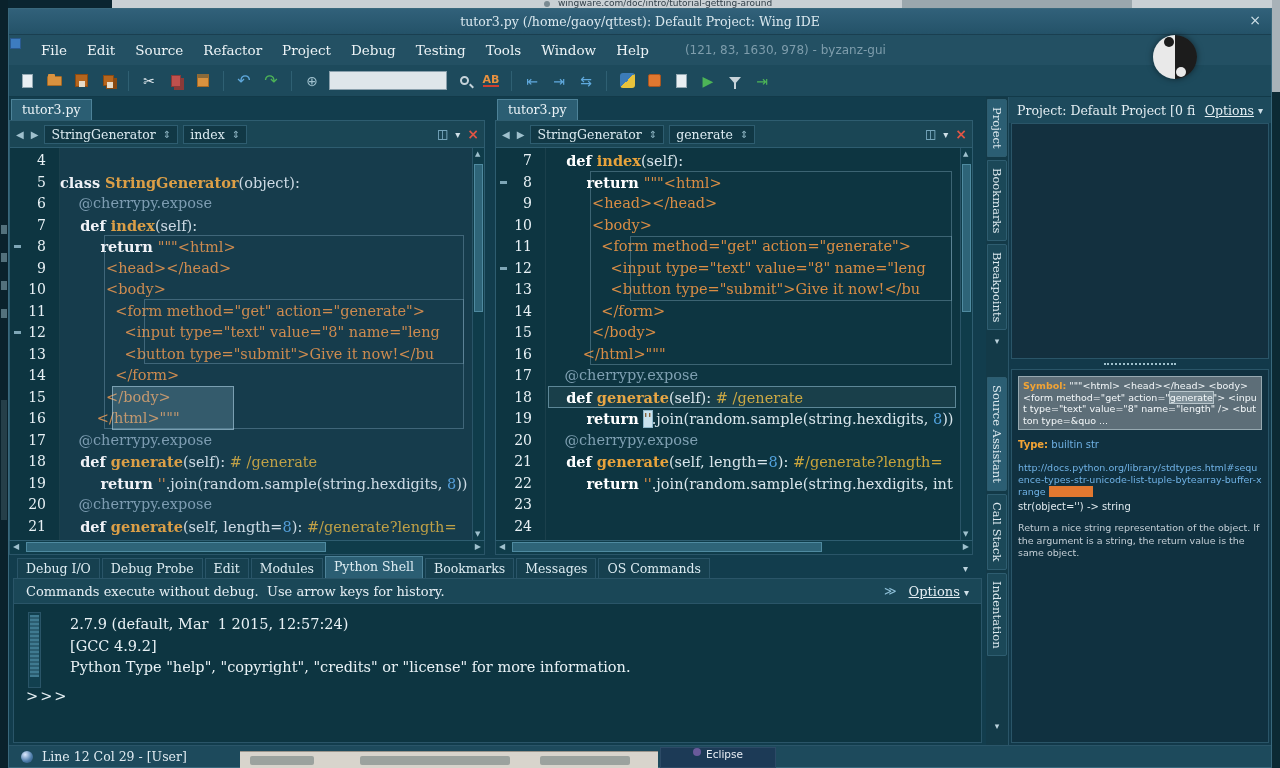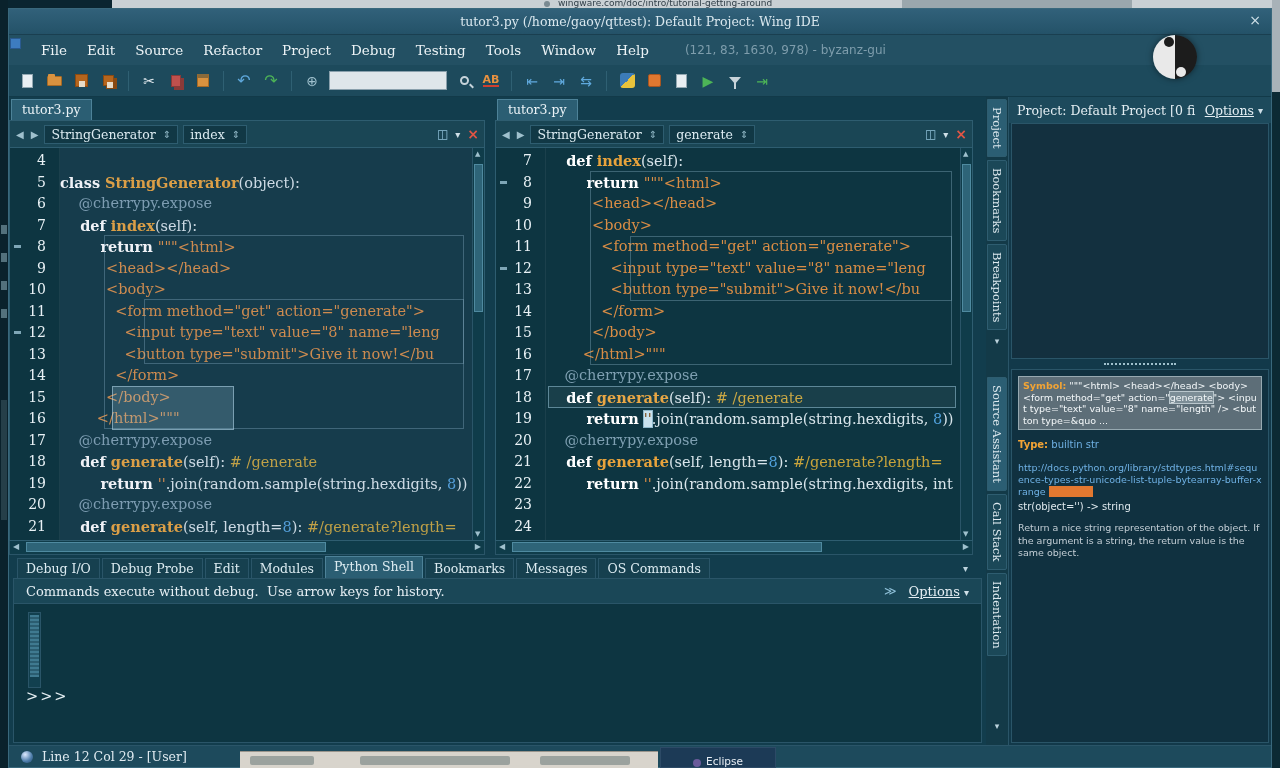--- a/index.html
+++ b/index.html
@@ -11,21 +11,21 @@
   .topstrip .url{position:absolute;left:446px;top:-2px;font-family:"DejaVu Sans","Liberation Sans",sans-serif;font-size:9px;color:#32404a;white-space:nowrap}
   .topstrip .favdot{position:absolute;left:432px;top:1px;width:6px;height:6px;border-radius:50%;background:#7a8a92}
   .topstrip .topdark{position:absolute;left:790px;top:0;width:230px;height:8px;background:#9aa7ad}
   .leftstrip{position:absolute;left:0;top:0;width:8px;height:768px;background:#0a222c;z-index:3}
   .leftstrip .frag{position:absolute;left:1px;width:6px;background:#8fb3c0;opacity:.55}
   .rightstrip{position:absolute;right:0;top:0;width:8px;height:768px;background:#0c2general;background:#0c2a34;z-index:3}
   .rightstrip .lite{position:absolute;left:0;top:0;width:8px;height:92px;background:#a8b2b8}
   .bluechip{position:absolute;left:10px;top:38px;width:11px;height:11px;background:#3d7cc0;border:1px solid #2a5a90;z-index:6}
   .fragbar{position:absolute;left:240px;top:751px;width:418px;height:17px;background:#d8d4cc;border-top:1px solid #9a958c;z-index:8}
   .fragbar .blob{position:absolute;top:4px;height:9px;background:#87918f;border-radius:2px;opacity:.75}
-  .frageclipse{position:absolute;left:660px;top:747px;width:116px;height:21px;background:#1c3a56;border:1px solid #2c4a66;color:#e8eef4;font-size:10.5px;font-family:"DejaVu Sans","Liberation Sans",sans-serif;display:flex;align-items:flex-end;justify-content:center;gap:5px;z-index:8}
+  .frageclipse{position:absolute;left:660px;top:747px;width:116px;height:21px;background:#1c3a56;border:1px solid #2c4a66;color:#e8eef4;font-size:10.5px;font-family:"DejaVu Sans","Liberation Sans",sans-serif;display:flex;align-items:flex-start;justify-content:center;gap:5px;z-index:8}
   .frageclipse .eicon{width:8px;height:8px;border-radius:50%;background:#6a5a9a}
 
   
   .ide{position:absolute;left:8px;top:8px;width:1264px;height:760px;background:#123d4d;border:1px solid #39687c;display:flex;flex-direction:column;z-index:2}
   .titlebar{height:26px;background:linear-gradient(#31617a,#245268);display:flex;align-items:center;justify-content:center;position:relative;color:#d9e7ee;font-size:12.5px;border-bottom:1px solid #1a3f50}
   .titlebar .close{position:absolute;right:10px;top:3px;color:#cfe0e8;font-size:14px;font-family:"DejaVu Sans",sans-serif}
   .menubar{height:30px;background:#235063;display:flex;align-items:center;padding-left:22px;color:#ecf3f6;font-size:13.5px}
   .menubar .mi{padding:3px 10px}
   .menubar .rec{margin-left:26px;color:#7e9dac;font-size:12px;font-family:"DejaVu Sans",sans-serif}
   .yinyang{position:absolute;right:74px;top:26px;width:44px;height:44px;border-radius:50%;background:linear-gradient(90deg,#e9e9e9 50%,#1c1c1c 50%);box-shadow:0 0 6px rgba(0,0,0,.5);z-index:9}
@@ -422,20 +422,25 @@
             <span class="txt">Commands execute without debug.  Use arrow keys for history.</span>
             <span class="right">
               <span class="shmenu">≫</span>
               <span><span class="lbl">Options</span> <span class="chv">▾</span></span>
             </span>
           </div>
           <div class="shell">
             <div class="sscroll">
                 <span class="sthumb"></span>
               </div>
+            <div class="sout">
+              <div class="sline">2.7.9 (default, Mar  1 2015, 12:57:24)</div>
+              <div class="sline">[GCC 4.9.2]</div>
+              <div class="sline">Python Type "help", "copyright", "credits" or "license" for more information.</div>
+            </div>
             <div class="sprompt">&gt;&gt;&gt;</div>
           </div>
         </div>
       </div>
 
       <div class="rpanel">
         <div class="vstrip">
           <span class="vtab active">Project</span>
           <span class="vtab">Bookmarks</span>
           <span class="vtab">Breakpoints</span>

